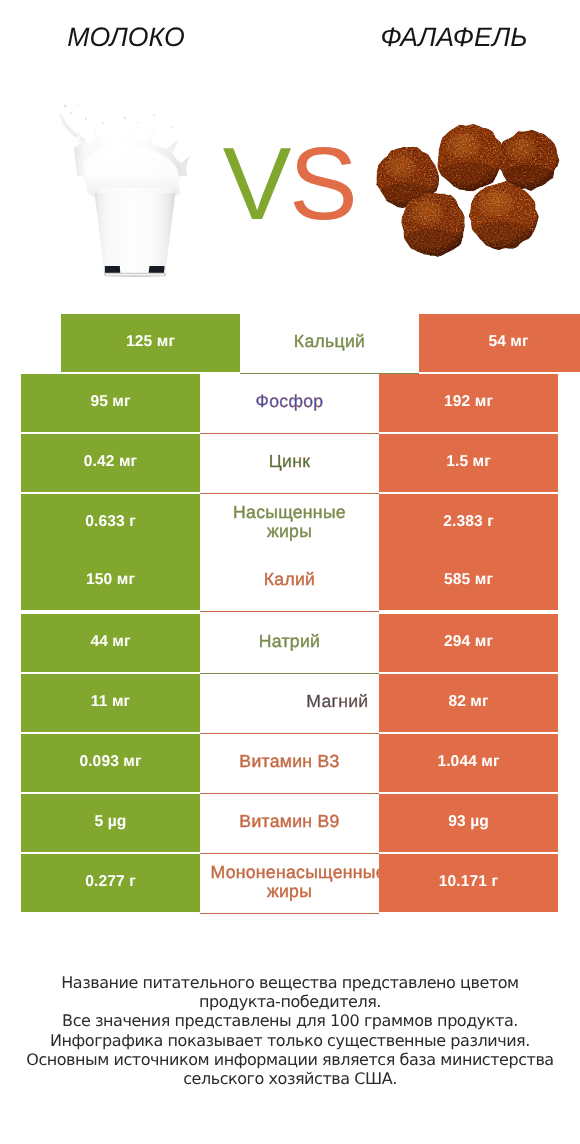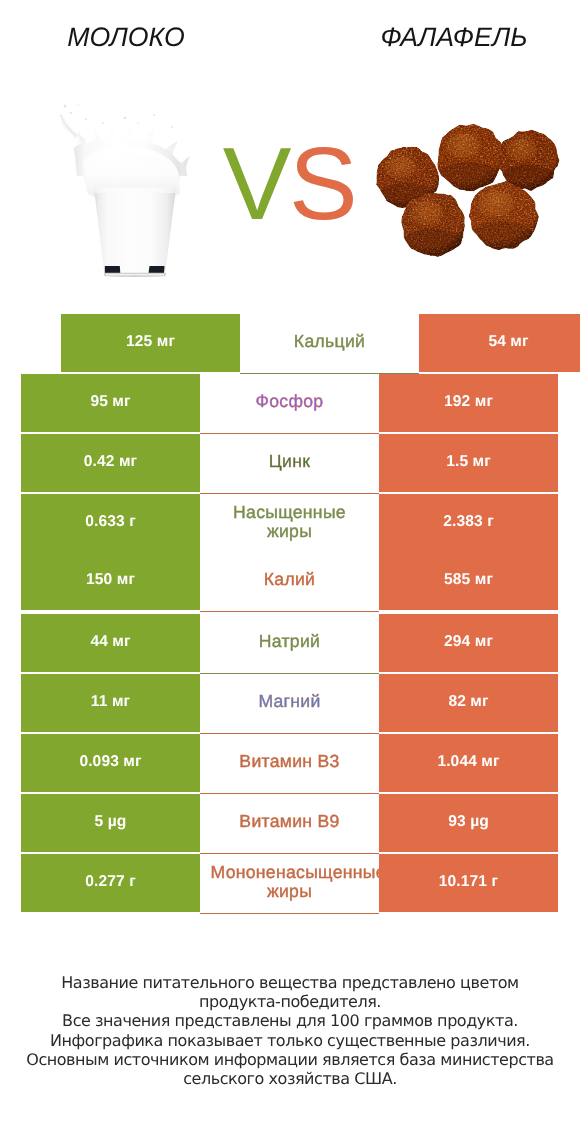--- a/index.html
+++ b/index.html
@@ -251,21 +251,21 @@
   <div class="tbl" id="tbl">
       <div class="row" style="top: 0px; margin-left: 40px;">
         <div class="c c-l bg-g">125 мг</div>
         <div class="c c-m" style="color: rgb(123, 140, 78); -webkit-text-stroke: 0.42px rgb(123, 140, 78); border-bottom: 1px solid rgb(123, 140, 78);">
           <span>Кальций</span>
         </div>
         <div class="c c-r bg-o">54 мг</div>
       </div>
       <div class="row" style="top: 60px;">
         <div class="c c-l bg-g">95 мг</div>
-        <div class="c c-m" style="color: #8b5cf6; -webkit-text-stroke: 0.42px rgb(197, 106, 68); border-bottom: 1px solid rgb(197, 106, 68);">
+        <div class="c c-m" style="color: #1d4ed8; -webkit-text-stroke: 0.42px rgb(197, 106, 68); border-bottom: 1px solid rgb(197, 106, 68);">
           <span>Фосфор</span>
         </div>
         <div class="c c-r bg-o">192 мг</div>
       </div>
       <div class="row" style="top: 120px;">
         <div class="c c-l bg-g">0.42 мг</div>
         <div class="c c-m" style="color: #15803d; -webkit-text-stroke: 0.42px rgb(197, 106, 68); border-bottom: 1px solid rgb(197, 106, 68);">
           <span>Цинк</span>
         </div>
         <div class="c c-r bg-o">1.5 мг</div>
@@ -286,21 +286,21 @@
       </div>
       <div class="row" style="top: 300px;">
         <div class="c c-l bg-g">44 мг</div>
         <div class="c c-m" style="color: rgb(123, 140, 78); -webkit-text-stroke: 0.42px rgb(123, 140, 78); border-bottom: 1px solid rgb(123, 140, 78);">
           <span>Натрий</span>
         </div>
         <div class="c c-r bg-o">294 мг</div>
       </div>
       <div class="row" style="top: 360px;">
         <div class="c c-l bg-g">11 мг</div>
-        <div class="c c-m" style="color: #3b82f6; -webkit-text-stroke: 0.42px rgb(197, 106, 68); border-bottom: 1px solid rgb(197, 106, 68);">
+        <div class="c c-m" style="color: #0c4a6e; -webkit-text-stroke: 0.42px rgb(197, 106, 68); border-bottom: 1px solid rgb(197, 106, 68); text-align: right;">
           <span>Магний</span>
         </div>
         <div class="c c-r bg-o">82 мг</div>
       </div>
       <div class="row" style="top: 420px;">
         <div class="c c-l bg-g">0.093 мг</div>
         <div class="c c-m" style="color: rgb(197, 106, 68); -webkit-text-stroke: 0.42px rgb(197, 106, 68); border-bottom: 1px solid rgb(197, 106, 68);">
           <span>Витамин B3</span>
         </div>
         <div class="c c-r bg-o">1.044 мг</div>

